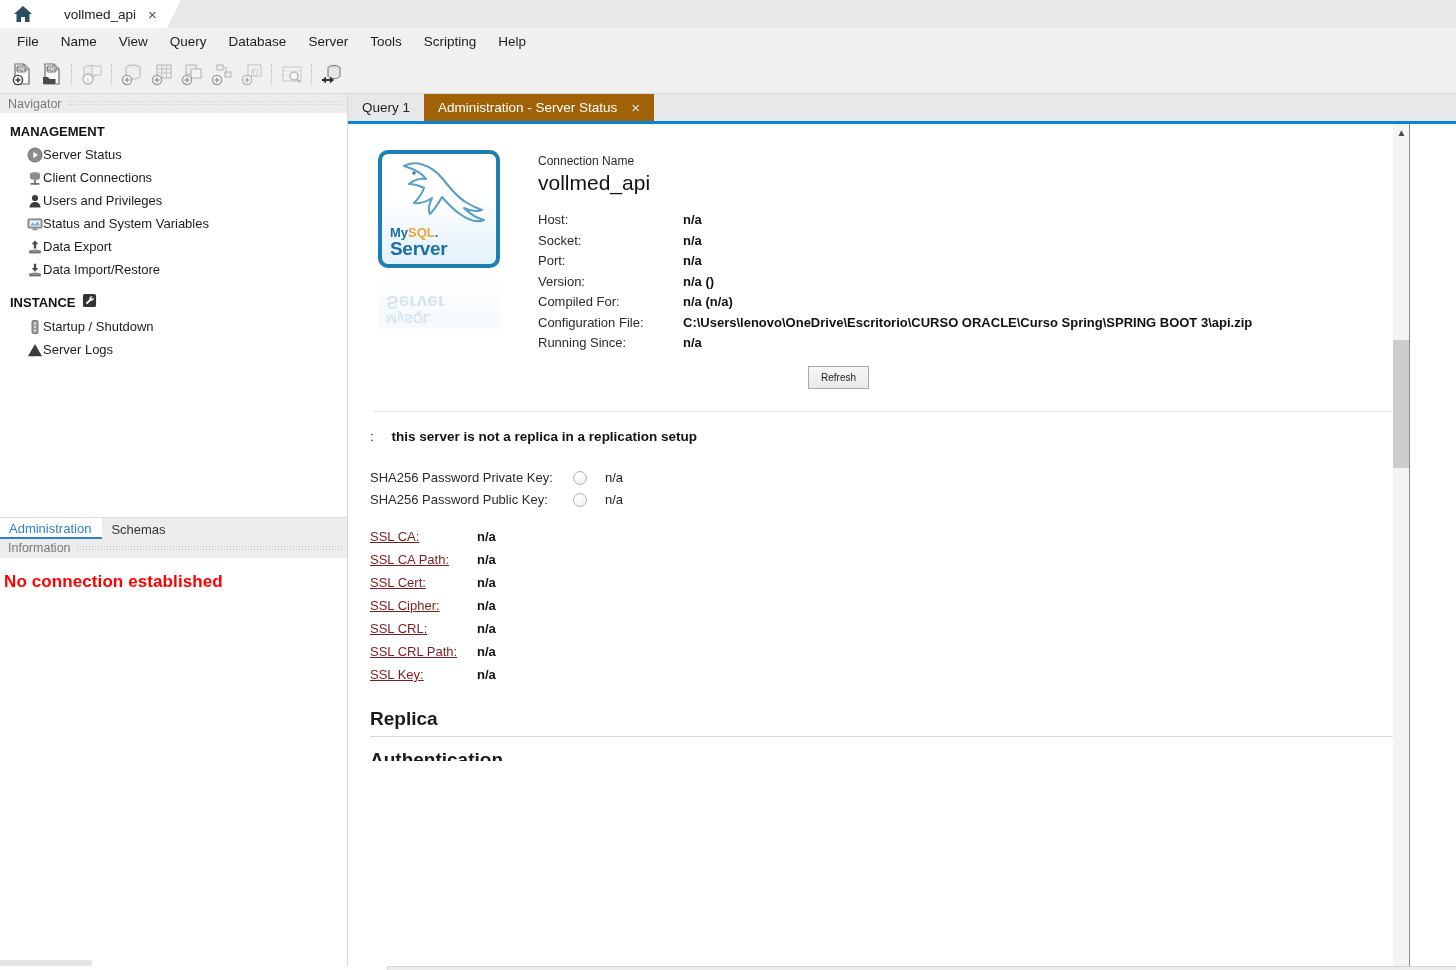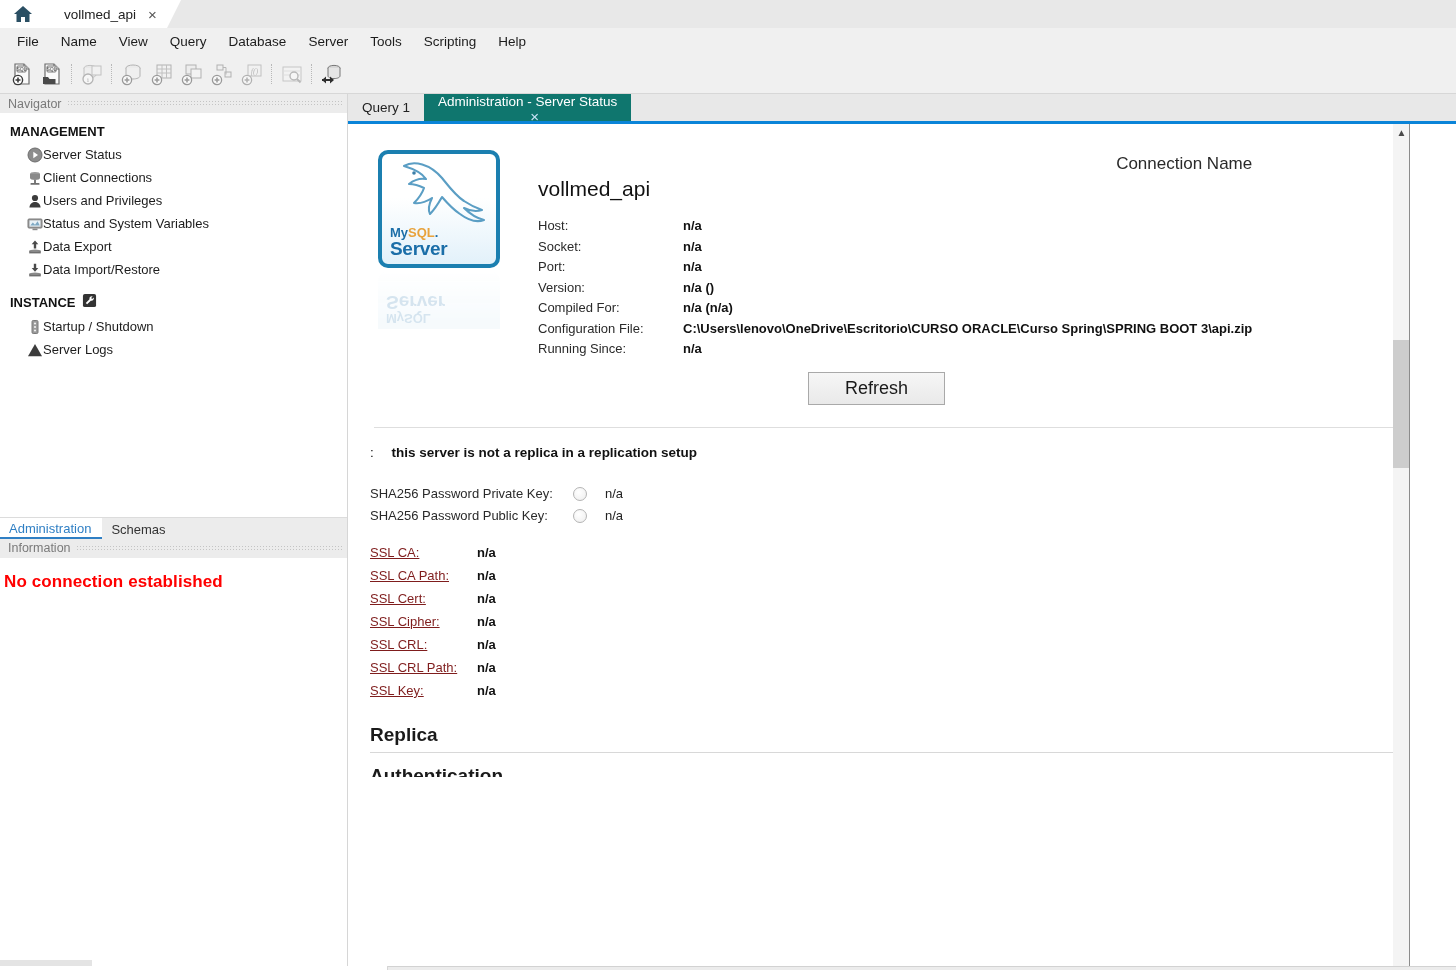--- a/index.html
+++ b/index.html
@@ -220,23 +220,22 @@
   }
   .edtab {
     display:flex; align-items:center;
     padding: 0 14px;
     font-size: 13.5px;
     color:#222;
     cursor: default;
   }
   .edtab.inactive { background:#e8e8e8; }
   .edtab.active {
-    background: #0f766e;
+    background: #a16207;
     color: #ffffff;
-    flex-direction: column;
   }
   .edtab .x {
     margin-left: 14px;
     font-size: 15px;
     color: #cde6f8;
     line-height:1;
   }
 
   .scroll-area {
     flex: 1;
@@ -277,31 +276,31 @@
     overflow:hidden;
     border-radius: 0 0 10px 10px;
   }
   .logo-reflect .rt {
     position:absolute; left:8px; top:4px; line-height:1.0;
   }
   .logo-reflect .rt .l1 { font-size:13px; font-weight:bold; color:#1b6ea8;}
   .logo-reflect .rt .l2 { font-size:19px; font-weight:bold; color:#1b6ea8;}
 
   .fields { padding-top: 4px; }
-  .conn-name-lbl { font-size: 17px; color:#2a2a2a;text-align:right; }
+  .conn-name-lbl { font-size: 12px; color:#2a2a2a; }
   .conn-name-val { font-size: 21px; color:#111; margin: 3px 0 17px 0; }
   .frow { display:flex; margin-bottom: 5.5px; font-size:13px; }
   .fkey { width: 145px; color:#2a2a2a; flex:none; }
   .fval { font-weight: bold; color:#111; white-space: nowrap; }
   .refresh-wrap { margin: 16px 0 0 0; padding-left: 270px; }
   .btn {
     background: linear-gradient(#f6f6f6,#e9e9e9);
     border: 1px solid #a9a9a9;
-    padding: 5px 36px;
-    font-size: 18px;
+    padding: 5px 12px;
+    font-size: 10px;
     color:#1a1a1a;
     font-family: "Liberation Sans", sans-serif;
     cursor: default;
   }
 
   .hr-sep {
     border-top: 1px solid #dedede;
     margin: 22px 26px 0 26px;
   }
 

